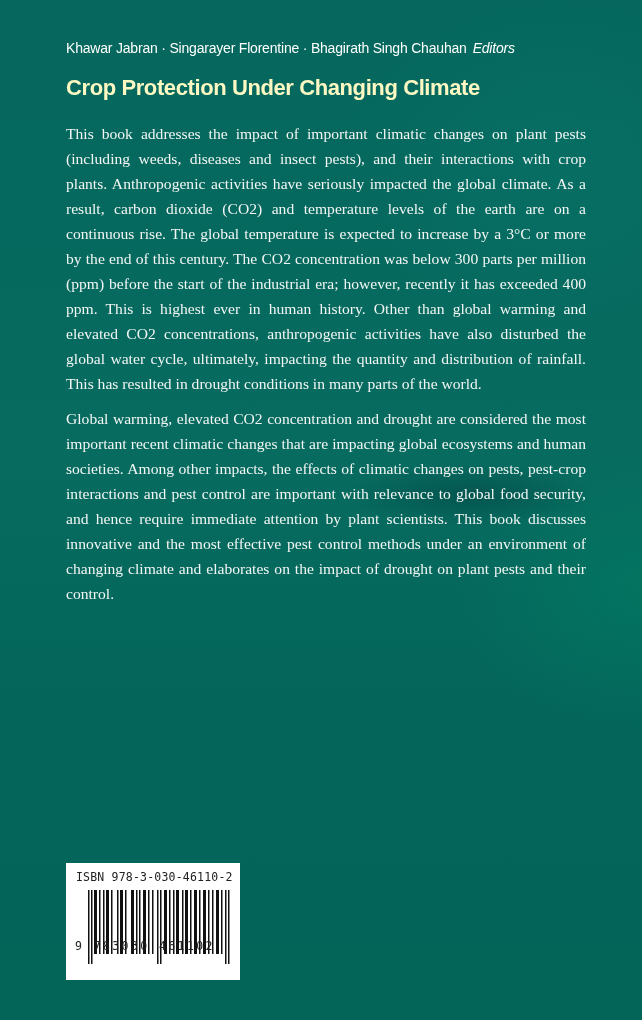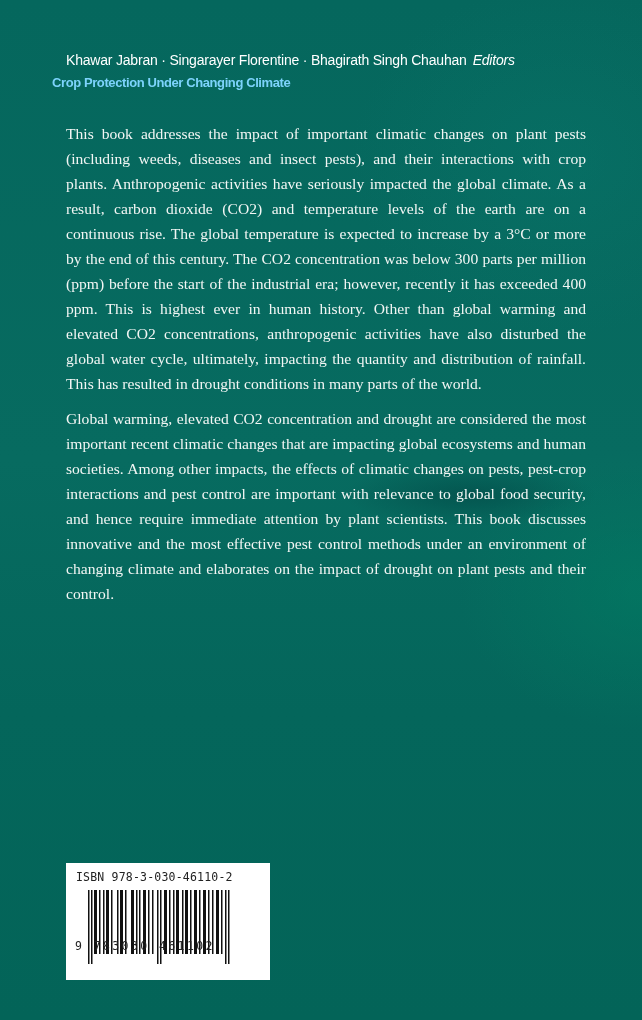--- a/index.html
+++ b/index.html
@@ -23,60 +23,60 @@
         radial-gradient(ellipse 300px 250px at 560px 160px, rgba(10,120,110,0.35), rgba(10,120,110,0) 70%),
         linear-gradient(180deg, #05675d 0%, #076b60 45%, #04665b 70%, #036458 100%);
     }
     .content {
       position: absolute;
       inset: 0;
     }
     .editors {
       position: absolute;
       left: 66px;
-      top: 52px;
+      top: 40px;
       color: #ffffff;
       font-family: "Liberation Sans", sans-serif;
       font-size: 14px;
       letter-spacing: -0.2px;
       white-space: nowrap;
     }
     .editors .role {
       font-style: italic;
       margin-left: 6px;
     }
     .title {
       position: absolute;
-      left: 52px;
+      left: 66px;
       top: 75px;
-      color: #7dd3fc;
+      color: #fef9c3;
       font-family: "Liberation Sans", sans-serif;
       font-weight: bold;
-      font-size: 13px;
+      font-size: 22px;
       letter-spacing: -0.4px;
       white-space: nowrap;
     }
     .blurb {
       position: absolute;
       left: 66px;
       top: 121px;
       width: 520px;
       color: #f2f6f4;
       font-size: 15.6px;
       line-height: 25px;
       text-align: justify;
     }
     .blurb p {
       margin: 0 0 10px 0;
     }
     .barcode-box {
       position: absolute;
       left: 66px;
       top: 863px;
-      width: 204px;
+      width: 174px;
       height: 117px;
       background: #ffffff;
     }
     .isbn-text {
       position: absolute;
       left: 10px;
       top: 7px;
       font-family: "DejaVu Sans Mono", monospace;
       font-size: 11.5px;
       color: #222;

